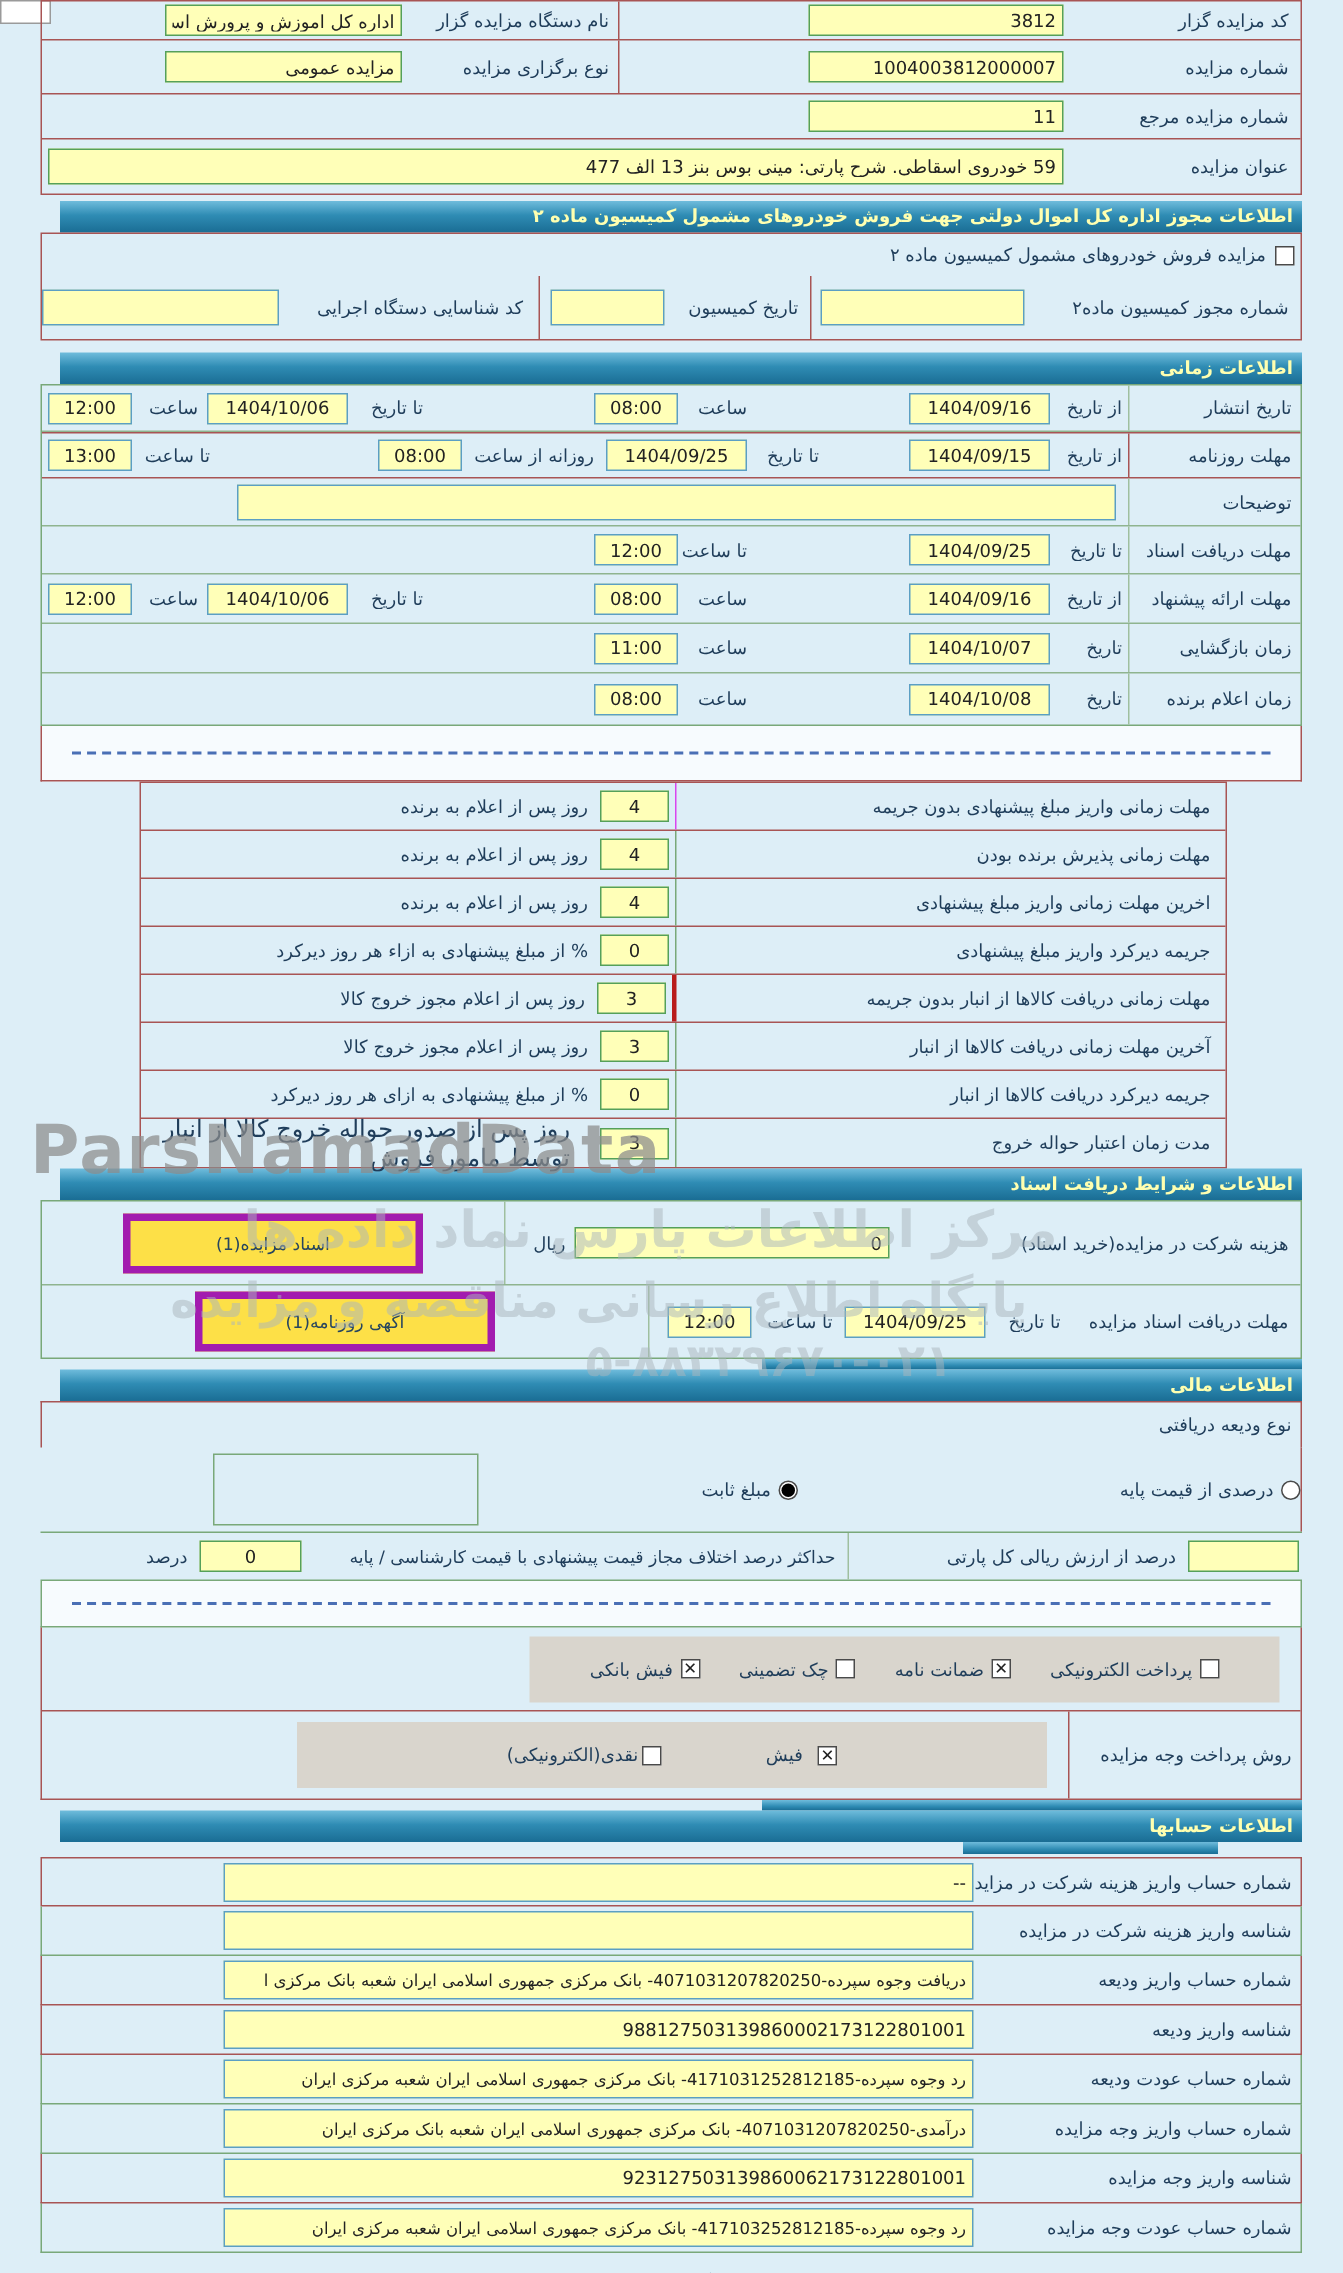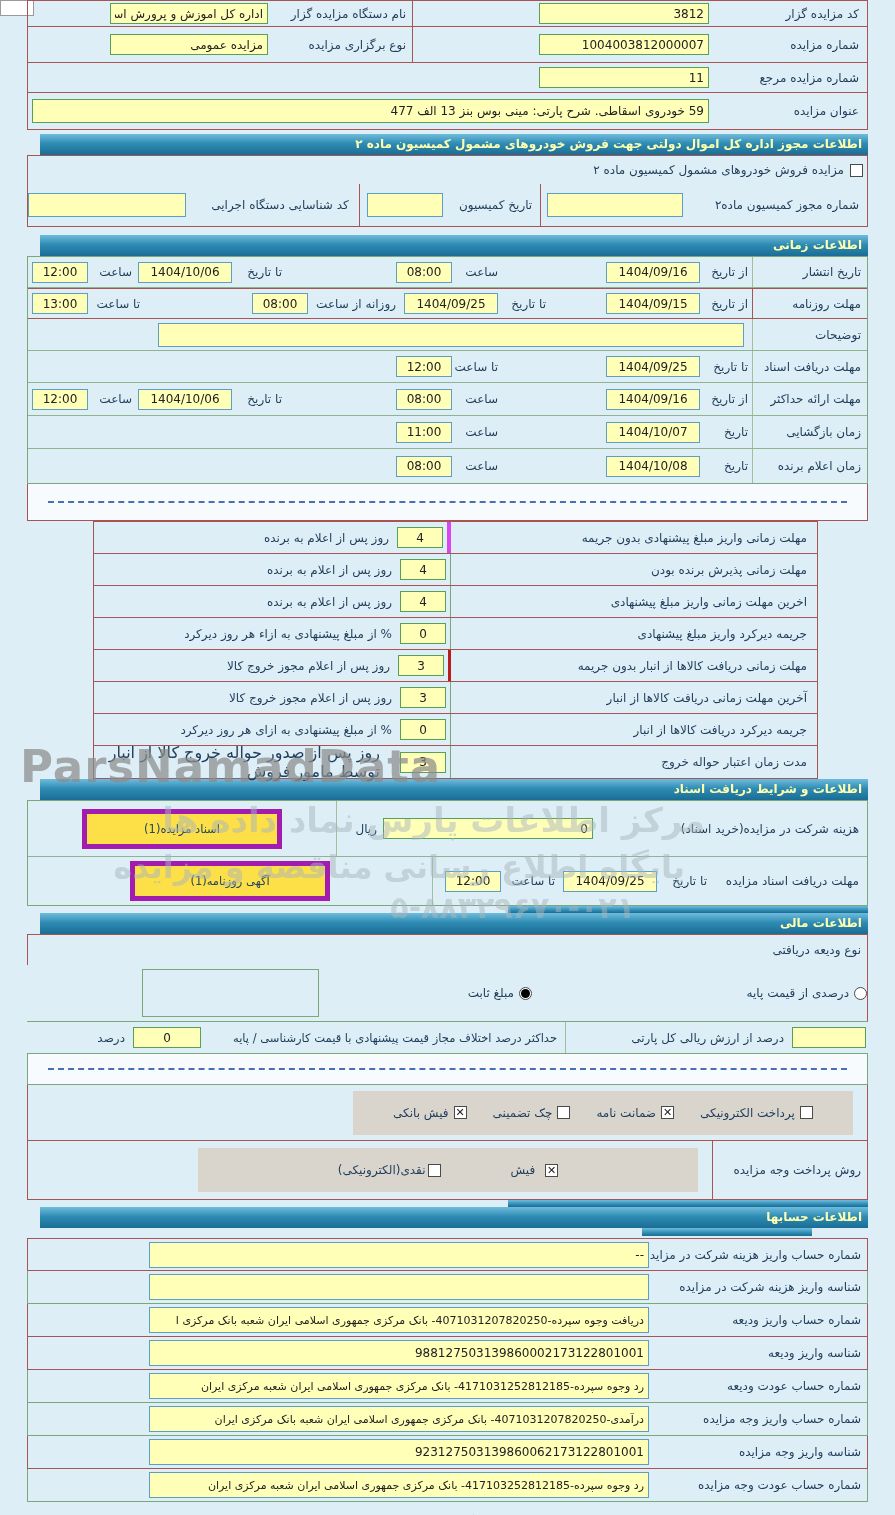--- a/index.html
+++ b/index.html
@@ -142,21 +142,21 @@
       <div class="lbl" style="width:108px;padding-right:6px;border-left:1px solid #9fbf9f;height:100%;display:flex;align-items:center">مهلت دریافت اسناد</div>
       <div class="lbl" style="width:48px;padding-right:4px">تا تاریخ</div>
       <input class="yinput blu ctr" style="width: 94px;" value="1404/09/25">
       <div style="width:108px"></div>
       <div class="lbl" style="width:46px">تا ساعت</div>
       <input class="yinput blu ctr" style="width: 56px;" value="12:00">
       <div style="flex:1"></div>
     </div>
 
     <div class="row sep-g" style="height:33px">
-      <div class="lbl" style="width:108px;padding-right:6px;border-left:1px solid #9fbf9f;height:100%;display:flex;align-items:center">مهلت ارائه حداکثر</div>
+      <div class="lbl" style="width:108px;padding-right:6px;border-left:1px solid #9fbf9f;height:100%;display:flex;align-items:center">مهلت ارائه پیشنهاد</div>
       <div class="lbl" style="width:48px;padding-right:4px">از تاریخ</div>
       <input class="yinput blu ctr" style="width: 94px;" value="1404/09/16">
       <div style="width:108px"></div>
       <div class="lbl" style="width:46px">ساعت</div>
       <input class="yinput blu ctr" style="width: 56px;" value="08:00">
       <div style="flex:1"></div>
       <div class="lbl" style="width:50px">تا تاریخ</div>
       <input class="yinput blu ctr" style="width: 94px;" value="1404/10/06">
       <div class="lbl" style="width:44px;padding-right:6px">ساعت</div>
       <input class="yinput blu ctr" style="width: 56px; margin-left: 4px;" value="12:00">
@@ -182,21 +182,21 @@
       <div style="flex:1"></div>
     </div>
   </div>
 
   <div class="dashband" style="height:36px">
       <div class="dash"></div>
     </div>
 
   <div style="width:723px;margin:0 50px 0 68px;border:1px solid #a85454">
     <div class="row sep-b" style="height:32px">
-      <div class="lbl" style="width:356px;padding-right:10px;border-left:4px solid #d946ef;height:100%;display:flex;align-items:center">مهلت زمانی واریز مبلغ پیشنهادی بدون جریمه</div>
+      <div class="lbl" style="width:356px;padding-right:10px;border-left:1px solid #d946ef;height:100%;display:flex;align-items:center">مهلت زمانی واریز مبلغ پیشنهادی بدون جریمه</div>
       <input class="yinput ctr" style="width: 46px; margin-right: 4px;" value="4">
       <div class="lbl" style="flex:1;padding-right:8px">روز پس از اعلام به برنده</div>
     </div>
     <div class="row sep-b" style="height:32px">
       <div class="lbl" style="width:356px;padding-right:10px;border-left:1px solid #79a879;height:100%;display:flex;align-items:center">مهلت زمانی پذیرش برنده بودن</div>
       <input class="yinput ctr" style="width: 46px; margin-right: 4px;" value="4">
       <div class="lbl" style="flex:1;padding-right:8px">روز پس از اعلام به برنده</div>
     </div>
     <div class="row sep-b" style="height:32px">
       <div class="lbl" style="width:356px;padding-right:10px;border-left:1px solid #79a879;height:100%;display:flex;align-items:center">اخرین مهلت زمانی واریز مبلغ پیشنهادی</div>

